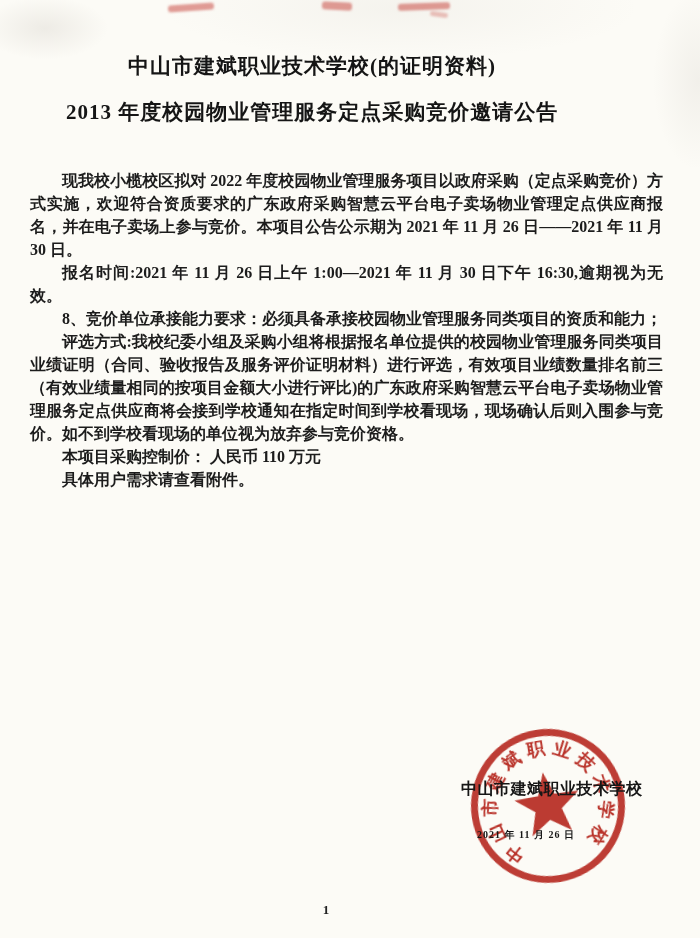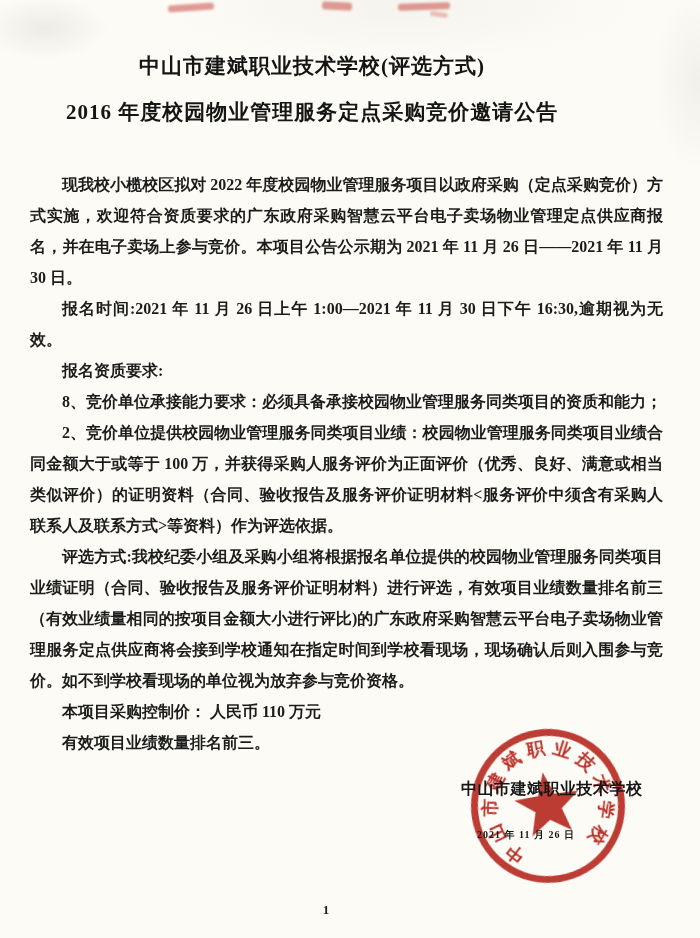--- a/index.html
+++ b/index.html
@@ -21,21 +21,21 @@
 
   .title{
     position:absolute;left:0;width:624px;text-align:center;
     font-size:21px;font-weight:bold;letter-spacing:1px;color:#151515;
   }
   .title-1{top:52px;}
   .title-2{top:98px;}
 
   .doc-body{
     position:absolute;left:30px;top:169px;width:633px;
-    font-size:16px;line-height:31px;font-weight:600;color:#1c1c1c;
+    font-size:16px;line-height:23px;font-weight:600;color:#1c1c1c;
     text-align:justify;
   }
   .doc-body p{margin:0;text-indent:2em;}
 
   .sig{position:absolute;z-index:3;font-weight:600;color:#161616;}
   .sig-school{left:461px;top:779px;font-size:16px;letter-spacing:0.5px;}
   .sig-date{left:477px;top:812px;font-size:10px;letter-spacing:1px;margin-top:16px;}
 
   .seal{
     position:absolute;left:461px;top:719px;width:174px;height:174px;z-index:2;
@@ -52,32 +52,30 @@
 </head>
 <body>
 
 <div class="page">
 
   <div class="bleed bleed-1"></div>
   <div class="bleed bleed-2"></div>
   <div class="bleed bleed-3"></div>
   <div class="bleed bleed-4"></div>
 
-  <div class="title title-1">中山市建斌职业技术学校(评选方式)</div>
-  <div class="title title-2">2016 年度校园物业管理服务定点采购竞价邀请公告</div>
+  <div class="title title-1">中山市建斌职业技术学校(的证明资料)</div>
+  <div class="title title-2">2013 年度校园物业管理服务定点采购竞价邀请公告</div>
 
   <div class="doc-body">
     <p>现我校小榄校区拟对 2022 年度校园物业管理服务项目以政府采购（定点采购竞价）方式实施，欢迎符合资质要求的广东政府采购智慧云平台电子卖场物业管理定点供应商报名，并在电子卖场上参与竞价。本项目公告公示期为 2021 年 11 月 26 日——2021 年 11 月 30 日。</p>
     <p>报名时间:2021 年 11 月 26 日上午 1:00—2021 年 11 月 30 日下午 16:30,逾期视为无效。</p>
-    <p>报名资质要求:</p>
     <p>8、竞价单位承接能力要求：必须具备承接校园物业管理服务同类项目的资质和能力；</p>
-    <p>2、竞价单位提供校园物业管理服务同类项目业绩：校园物业管理服务同类项目业绩合同金额大于或等于 100 万，并获得采购人服务评价为正面评价（优秀、良好、满意或相当类似评价）的证明资料（合同、验收报告及服务评价证明材料&lt;服务评价中须含有采购人联系人及联系方式&gt;等资料）作为评选依据。</p>
     <p>评选方式:我校纪委小组及采购小组将根据报名单位提供的校园物业管理服务同类项目业绩证明（合同、验收报告及服务评价证明材料）进行评选，有效项目业绩数量排名前三（有效业绩量相同的按项目金额大小进行评比)的广东政府采购智慧云平台电子卖场物业管理服务定点供应商将会接到学校通知在指定时间到学校看现场，现场确认后则入围参与竞价。如不到学校看现场的单位视为放弃参与竞价资格。</p>
     <p>本项目采购控制价： 人民币 110 万元</p>
-    <p>有效项目业绩数量排名前三。</p>
+    <p>具体用户需求请查看附件。</p>
   </div>
 
   <svg class="seal" viewBox="0 0 174 174" xmlns="http://www.w3.org/2000/svg">
     <g transform="translate(87,87)">
       <circle cx="0" cy="0" r="73.5" fill="none" stroke="#b4231a" stroke-width="7" opacity="0.95"></circle>
       <polygon fill="#b4231a" opacity="0.96" points="0,-34 8.2,-11.3 32.3,-10.5 13.3,4.3 20,27.5 0,14 -20,27.5 -13.3,4.3 -32.3,-10.5 -8.2,-11.3"></polygon>
       <path id="sealArc" d="M -29.1 43.1 A 52 52 0 1 1 29.1 43.1" fill="none"></path>
       <text fill="#b4231a">
         <textPath href="#sealArc" startOffset="0">中山市建斌职业技术学校</textPath>
       </text>

